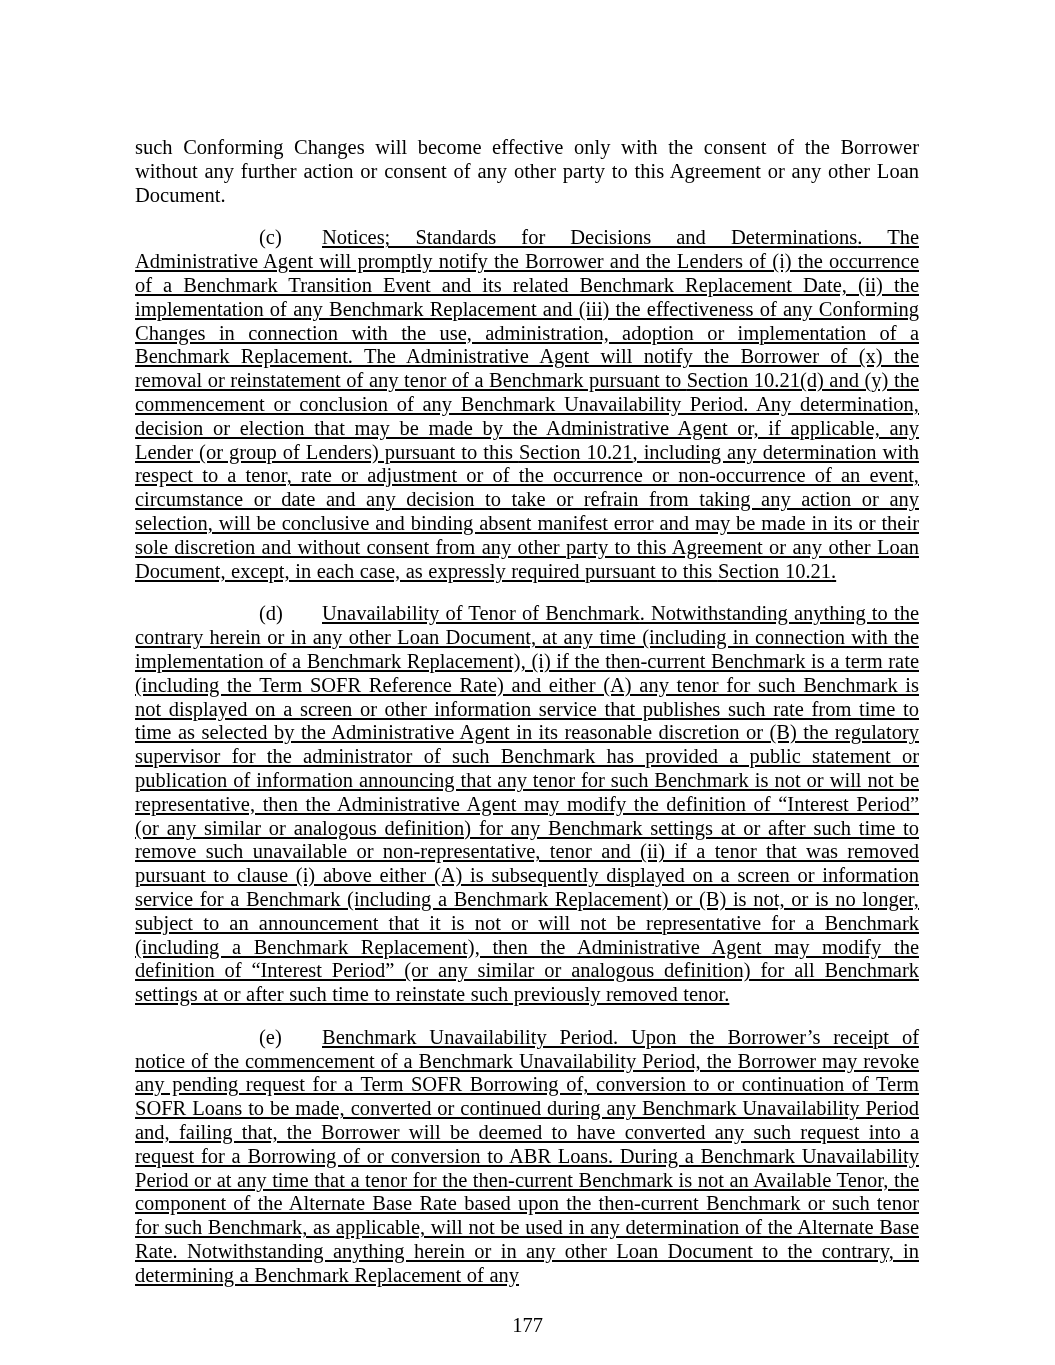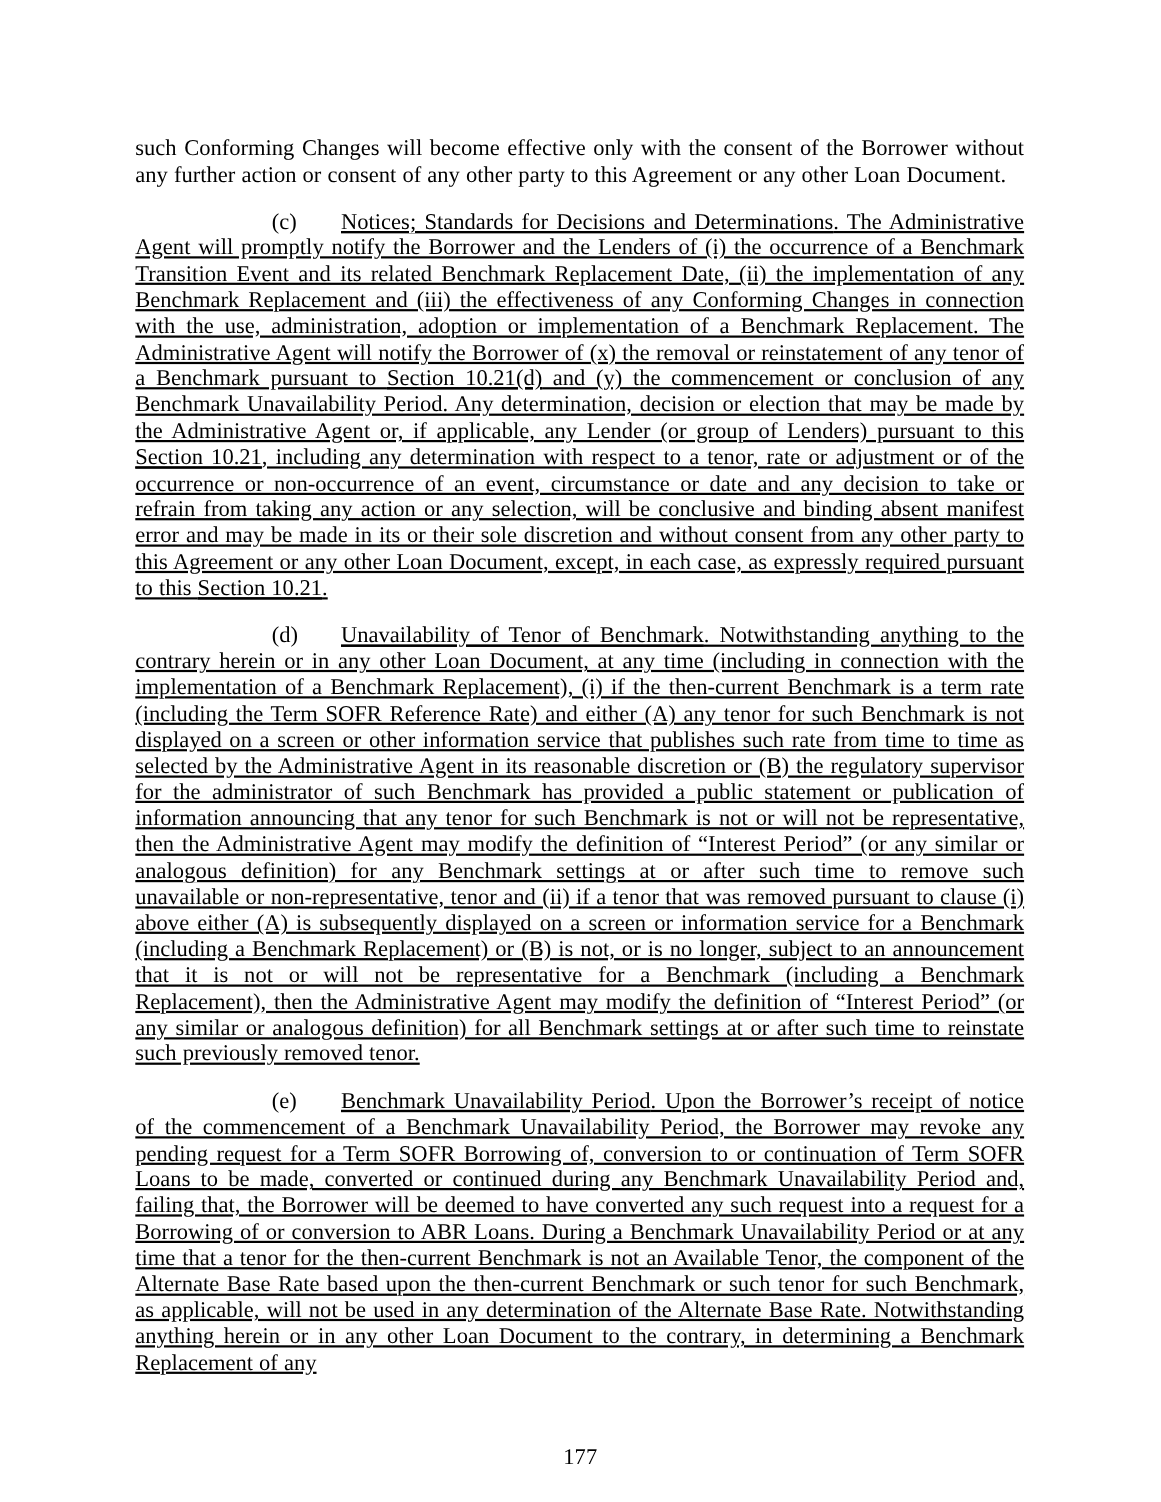--- a/index.html
+++ b/index.html
@@ -20,21 +20,21 @@
     inset: 0;
     background: #ffffff;
   }
   .textblock {
     position: absolute;
     left: 123px;
     top: 124px;
     width: 808px;
   }
   p.para {
-    margin: 0;
+    margin: 12px;
     font-size: 20.5px;
     line-height: 23.8px;
     text-align: justify;
     word-spacing: 0.02em;
   }
   p.para + p.para {
     margin-top: 19px;
   }
   p.para.labeled {
     text-indent: 124px;

